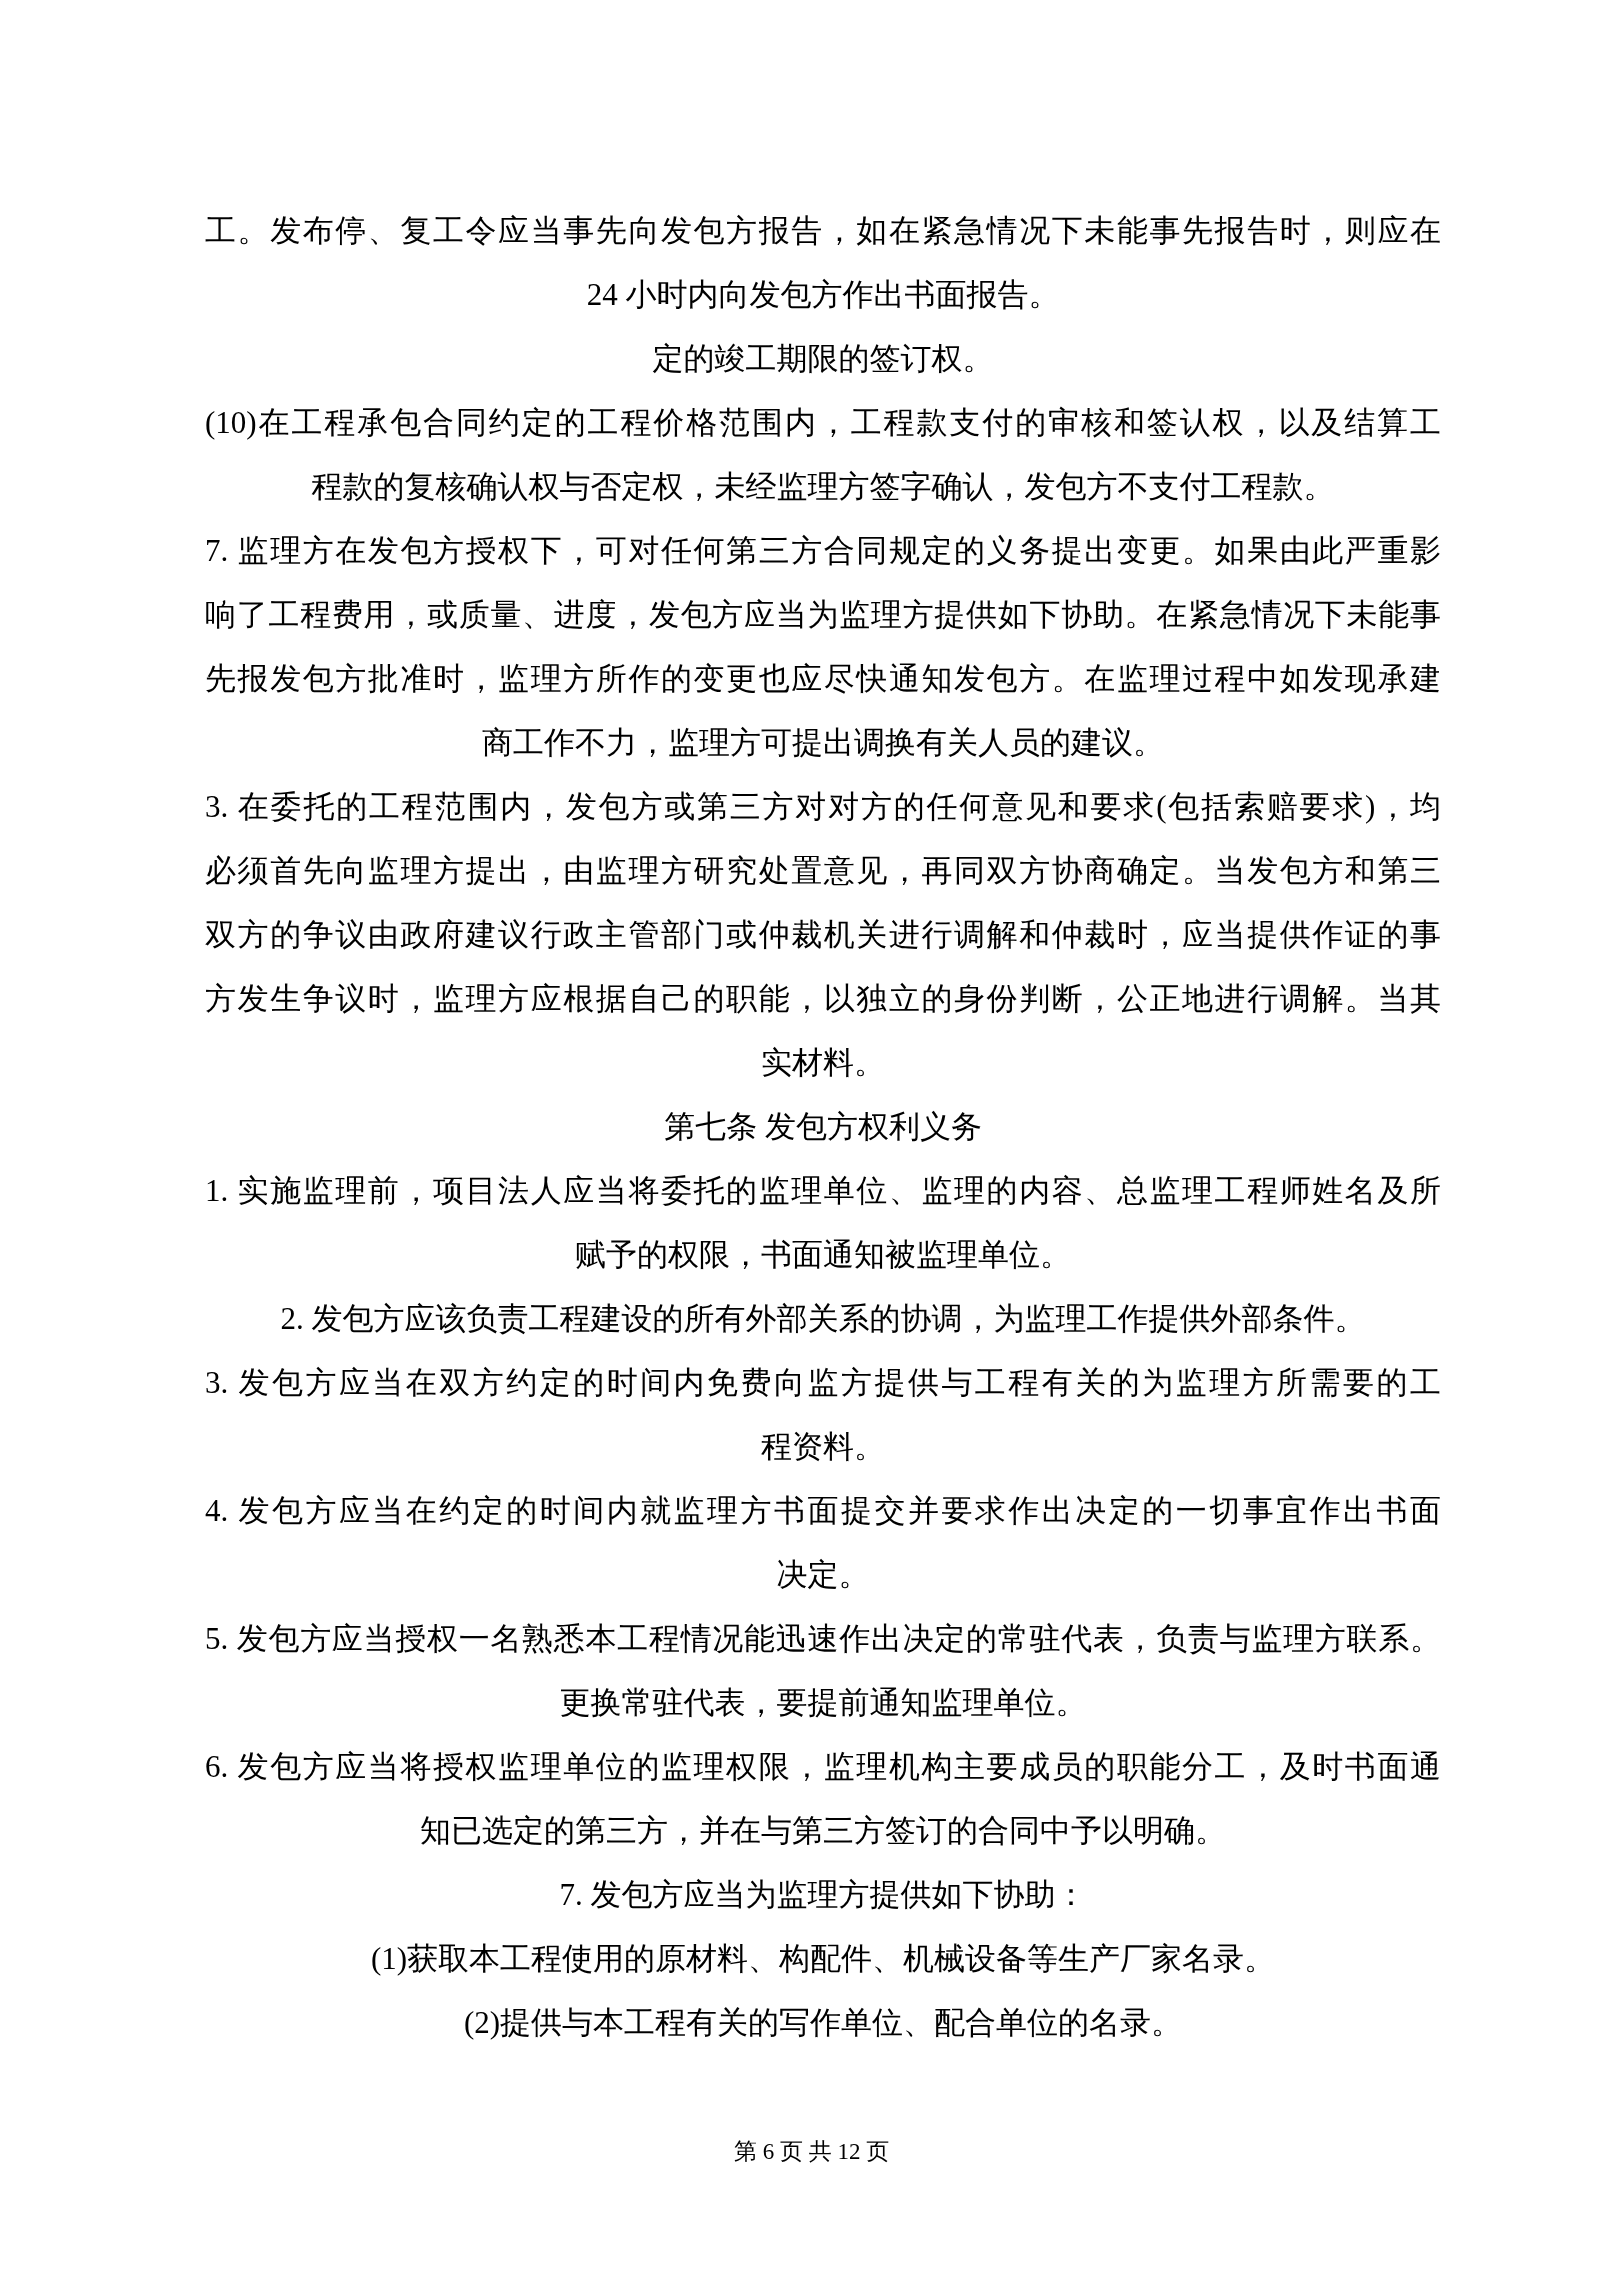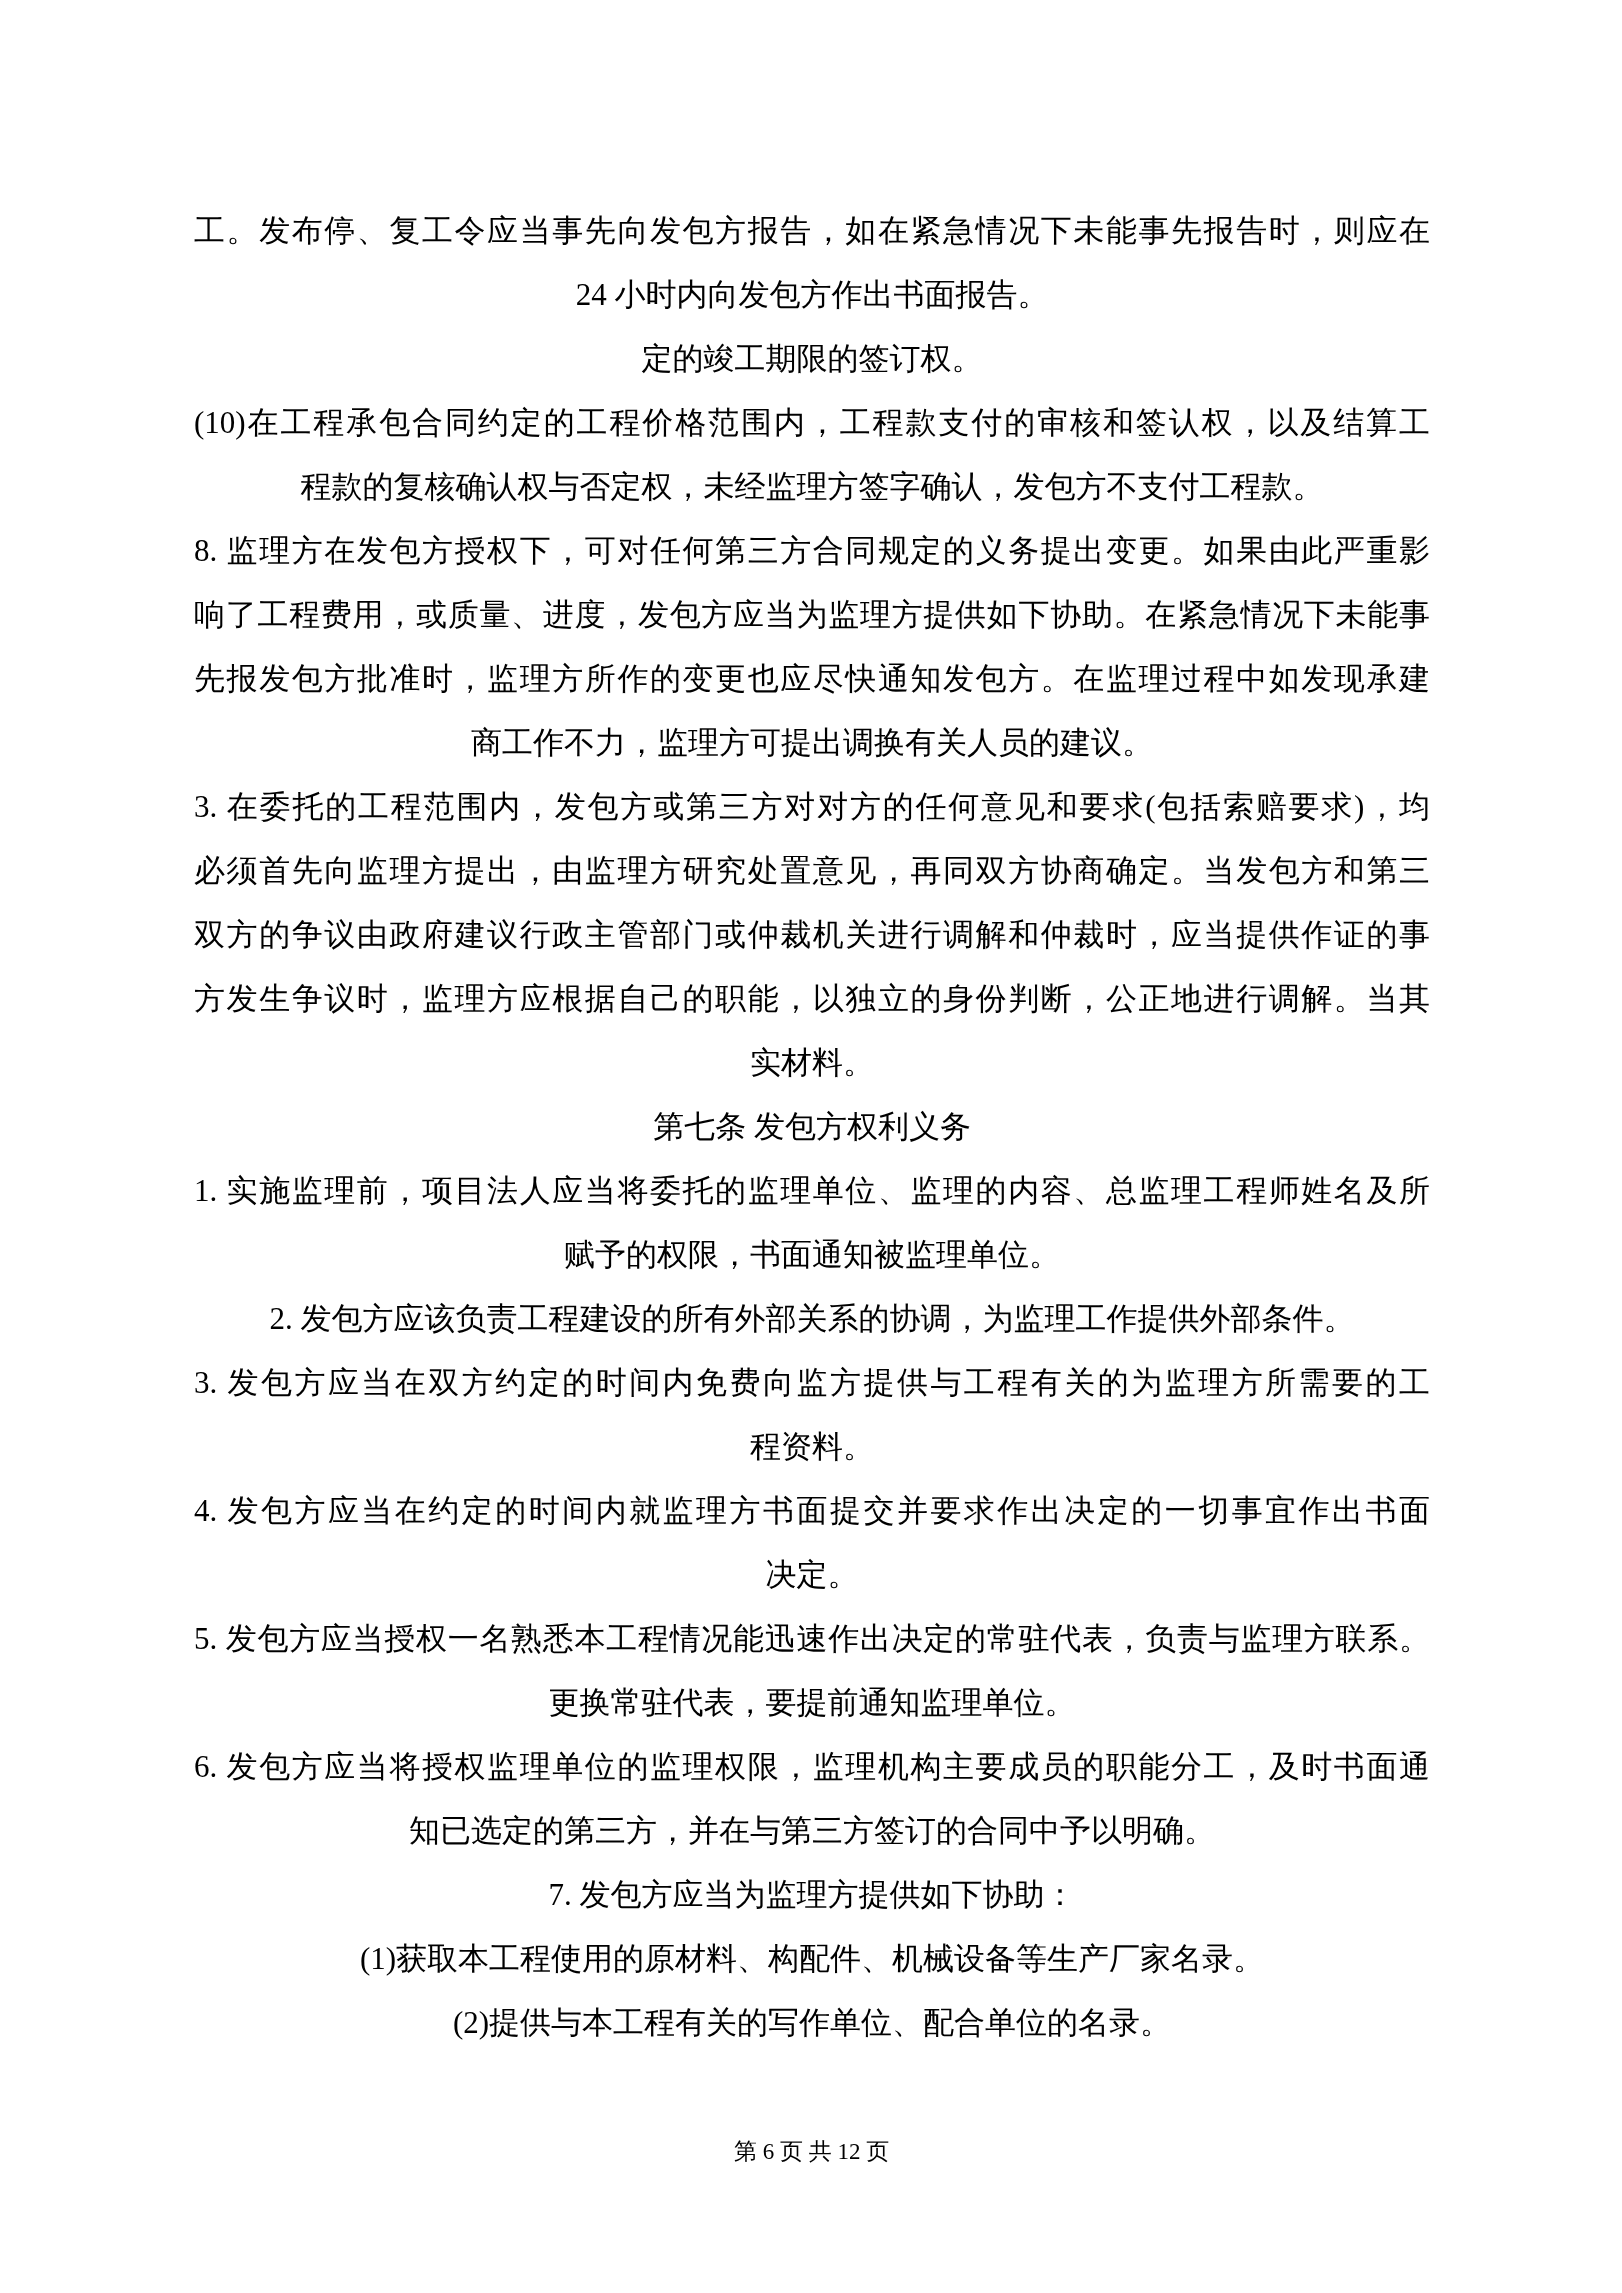--- a/index.html
+++ b/index.html
@@ -11,21 +11,21 @@
     position: relative;
     width: 1623px;
     height: 2294px;
     background: #ffffff;
     color: #000000;
     font-family: "Liberation Serif", serif;
     overflow: hidden;
   }
   .content {
     position: absolute;
-    left: 194px;
+    left: 205px;
     top: 199px;
     width: 1236px;
   }
   .line {
     font-size: 31px;
     line-height: 64px;
     height: 64px;
     overflow: hidden;
     text-align: center;
     color: #000000;
@@ -48,21 +48,21 @@
 </head>
 <body>
 
 <div class="page">
   <div class="content">
       <div class="line fill">工。发布停、复工令应当事先向发包方报告，如在紧急情况下未能事先报告时，则应在</div>
       <div class="line">24 小时内向发包方作出书面报告。</div>
       <div class="line">定的竣工期限的签订权。</div>
       <div class="line fill">(10)在工程承包合同约定的工程价格范围内，工程款支付的审核和签认权，以及结算工</div>
       <div class="line">程款的复核确认权与否定权，未经监理方签字确认，发包方不支付工程款。</div>
-      <div class="line fill">8. 监理方在发包方授权下，可对任何第三方合同规定的义务提出变更。如果由此严重影</div>
+      <div class="line fill">7. 监理方在发包方授权下，可对任何第三方合同规定的义务提出变更。如果由此严重影</div>
       <div class="line fill">响了工程费用，或质量、进度，发包方应当为监理方提供如下协助。在紧急情况下未能事</div>
       <div class="line fill">先报发包方批准时，监理方所作的变更也应尽快通知发包方。在监理过程中如发现承建</div>
       <div class="line">商工作不力，监理方可提出调换有关人员的建议。</div>
       <div class="line fill">3. 在委托的工程范围内，发包方或第三方对对方的任何意见和要求(包括索赔要求)，均</div>
       <div class="line fill">必须首先向监理方提出，由监理方研究处置意见，再同双方协商确定。当发包方和第三</div>
       <div class="line fill">双方的争议由政府建议行政主管部门或仲裁机关进行调解和仲裁时，应当提供作证的事</div>
       <div class="line fill">方发生争议时，监理方应根据自己的职能，以独立的身份判断，公正地进行调解。当其</div>
       <div class="line">实材料。</div>
       <div class="line">第七条 发包方权利义务</div>
       <div class="line fill">1. 实施监理前，项目法人应当将委托的监理单位、监理的内容、总监理工程师姓名及所</div>

